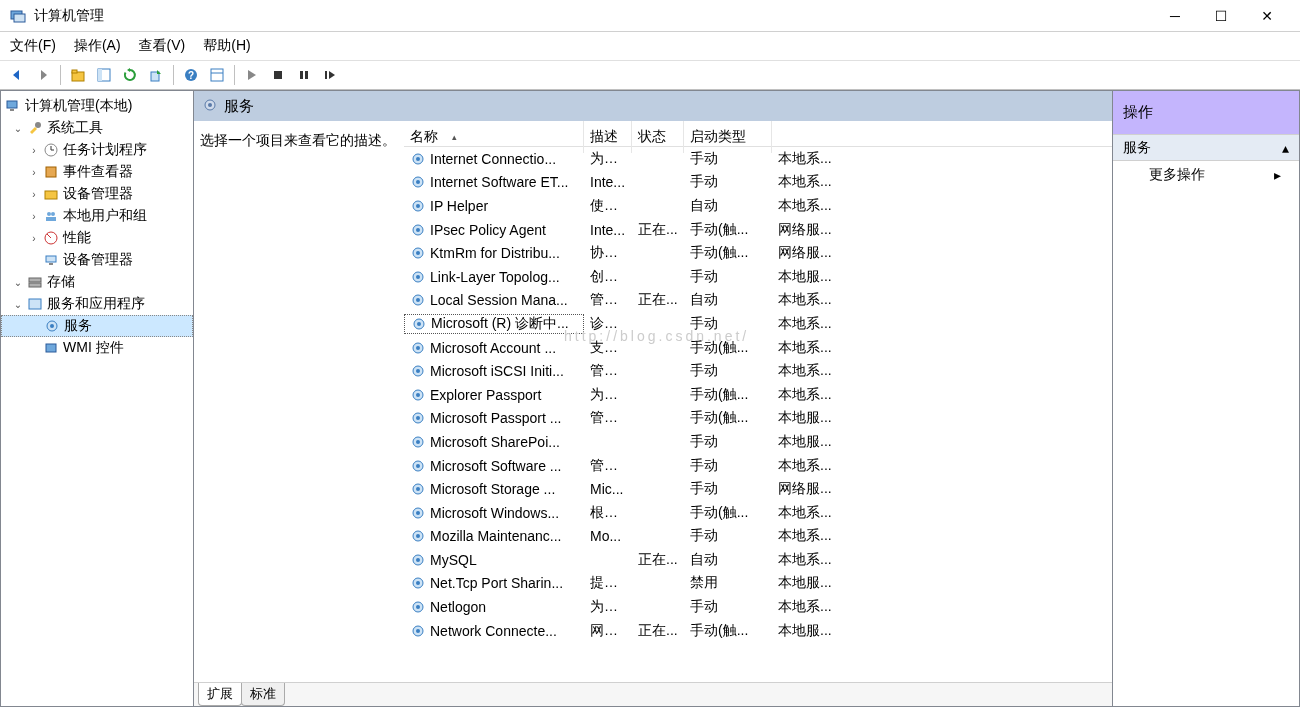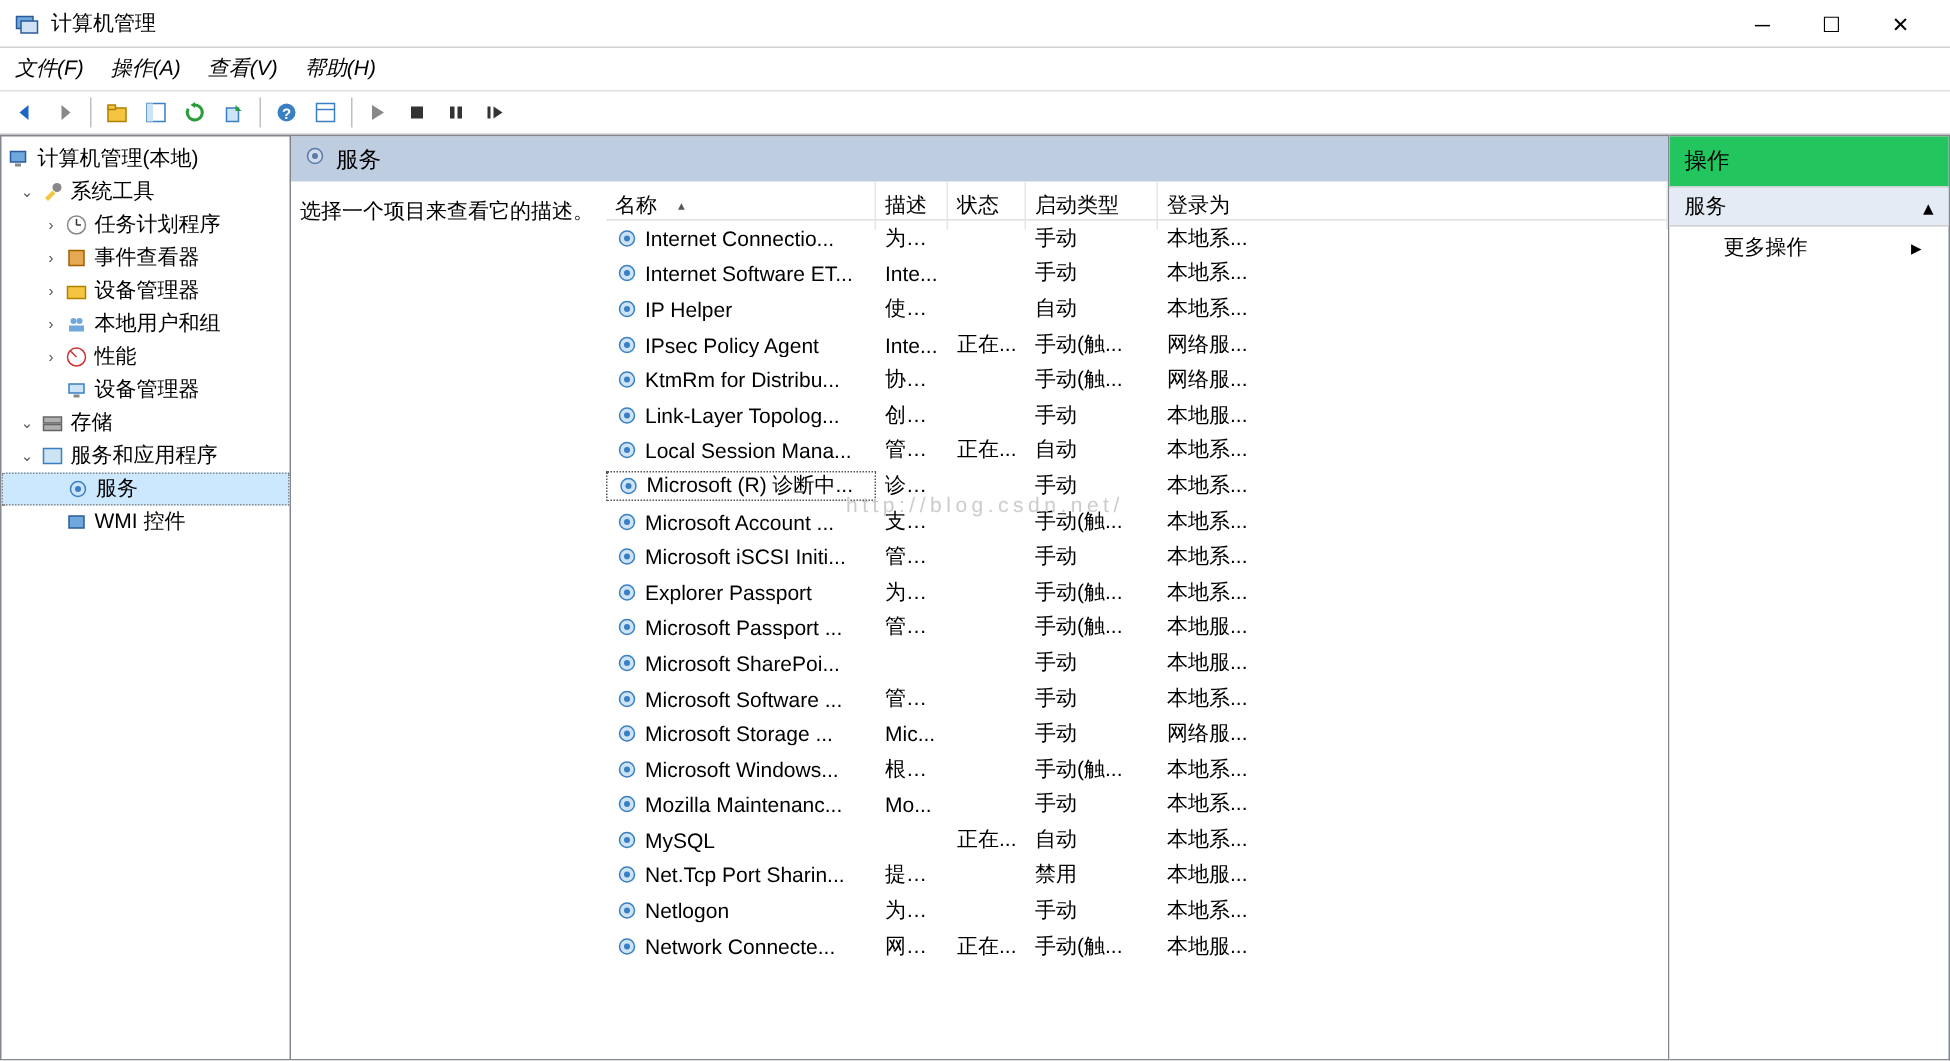--- a/index.html
+++ b/index.html
@@ -4,21 +4,21 @@
 <style>
 * { margin: 0; padding: 0; box-sizing: border-box; font-family: "Segoe UI", "Microsoft YaHei", sans-serif; }
 body { width: 1300px; height: 707px; background: #fff; font-size: 13px; color: #000; overflow: hidden; }
 
 .titlebar { height: 32px; display: flex; align-items: center; padding: 0 10px; border-bottom: 1px solid #d0d0d0; }
 .titlebar .icon { width: 16px; height: 16px; margin-right: 8px; }
 .titlebar .title { flex: 1; font-size: 14px; }
 .winbtns { display: flex; }
 .winbtn { width: 46px; height: 32px; display: flex; align-items: center; justify-content: center; font-size: 14px; cursor: pointer; }
 
-.menubar { height: 28px; display: flex; align-items: center; padding: 0 10px; gap: 18px; font-size: 14px; font-style: italic; }
+.menubar { height: 28px; display: flex; align-items: center; padding: 0 10px; gap: 18px; font-size: 14px; }
 .menuitem { cursor: pointer; }
 
 .toolbar { height: 30px; display: flex; align-items: center; padding: 0 6px; gap: 4px; border-top: 1px solid #e0e0e0; border-bottom: 1px solid #c0c0c0; }
 .toolbtn { width: 22px; height: 22px; display: flex; align-items: center; justify-content: center; cursor: pointer; border: 1px solid transparent; }
 .toolsep { width: 1px; height: 20px; background: #c0c0c0; margin: 0 2px; }
 
 .main { display: flex; height: 617px; }
 
 .tree-panel { width: 194px; border: 1px solid #828790; background: #fff; overflow: auto; }
 .tree { padding: 4px 0; }
@@ -44,21 +44,21 @@
 .cell { padding: 0 6px; white-space: nowrap; overflow: hidden; text-overflow: ellipsis; }
 .cell.name { display: flex; align-items: center; gap: 4px; }
 .svc-icon { width: 16px; height: 16px; flex-shrink: 0; }
 
 .center-tabs { height: 24px; display: flex; align-items: flex-end; padding-left: 4px; border-top: 1px solid #d0d0d0; background: #f6f6f6; }
 .tab { border: 1px solid #aaa; border-top: none; border-bottom-left-radius: 4px; border-bottom-right-radius: 4px; padding: 2px 8px; margin-right: -1px; background: #fff; font-size: 13px; cursor: pointer; }
 .tab.active { background: #fff; position: relative; z-index: 1; }
 .tab.bg { background: #f0f0f0; }
 
 .right-panel { width: 187px; border: 1px solid #828790; border-left: none; background: #fff; display: flex; flex-direction: column; }
-.right-header { height: 34px; background: #22c55e; display: flex; align-items: center; padding: 0 10px; font-size: 15px; border-bottom: 1px solid #d0d0d0; }
+.right-header { height: 44px; background: #c4b5fd; display: flex; align-items: center; padding: 0 10px; font-size: 15px; border-bottom: 1px solid #d0d0d0; }
 .right-band { height: 26px; background: #e4ebf4; display: flex; align-items: center; justify-content: space-between; padding: 0 10px; font-size: 14px; border-bottom: 1px solid #d0d0d0; }
 .right-item { height: 28px; display: flex; align-items: center; justify-content: space-between; padding: 0 18px 0 36px; font-size: 14px; cursor: pointer; }
 
 .watermark { position: absolute; top: 207px; left: 160px; color: #ccc; font-size: 14px; pointer-events: none; letter-spacing: 3px; }
 </style>
 </head>
 <body>
 
 <div class="titlebar">
   <span class="icon">
@@ -304,21 +304,20 @@
       <div class="list-col">
         <div class="watermark">http://blog.csdn.net/</div>
         <div class="list-header">
           <div class="colh" style="width:180px">
               <span>名称</span>
               <span class="sort">▴</span>
             </div>
           <div class="colh" style="width:48px">描述</div>
           <div class="colh" style="width:52px">状态</div>
           <div class="colh" style="width:88px">启动类型</div>
-          <div class="colh" style="flex:1">登录为</div>
         </div>
         <div class="list-body" id="list-body">
             <div class="row">
               <div class="cell name" style="width:180px">
                 <span class="svc-icon"><svg width="16" height="16">
                     <circle cx="8" cy="8" r="5" fill="#cde3f6" stroke="#3a7fc2"></circle>
                     <circle cx="8" cy="8" r="2" fill="#3a7fc2"></circle>
                   </svg></span>
                 <span>Internet Connectio...</span>
               </div>
@@ -582,20 +581,24 @@
                   </svg></span>
                 <span>Network Connecte...</span>
               </div>
               <div class="cell" style="width:48px">网络...</div>
               <div class="cell" style="width:52px">正在...</div>
               <div class="cell" style="width:88px">手动(触...</div>
               <div class="cell" style="width:70px">本地服...</div>
             </div>
           </div>
       </div>
+    </div>
+    <div class="center-tabs">
+      <div class="tab active">扩展</div>
+      <div class="tab bg">标准</div>
     </div>
   </div>
 
   <div class="right-panel">
     <div class="right-header">操作</div>
     <div class="right-band">
       <span>服务</span>
       <span>▴</span>
     </div>
     <div class="right-item">

